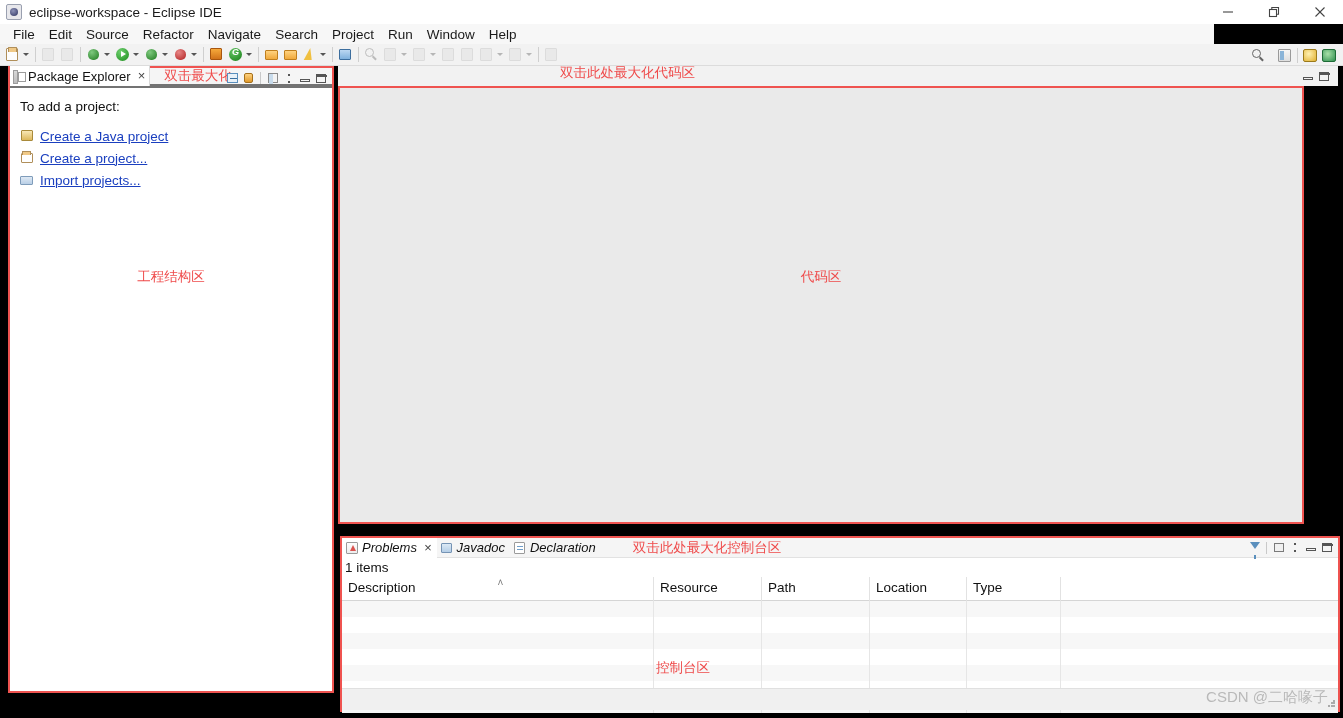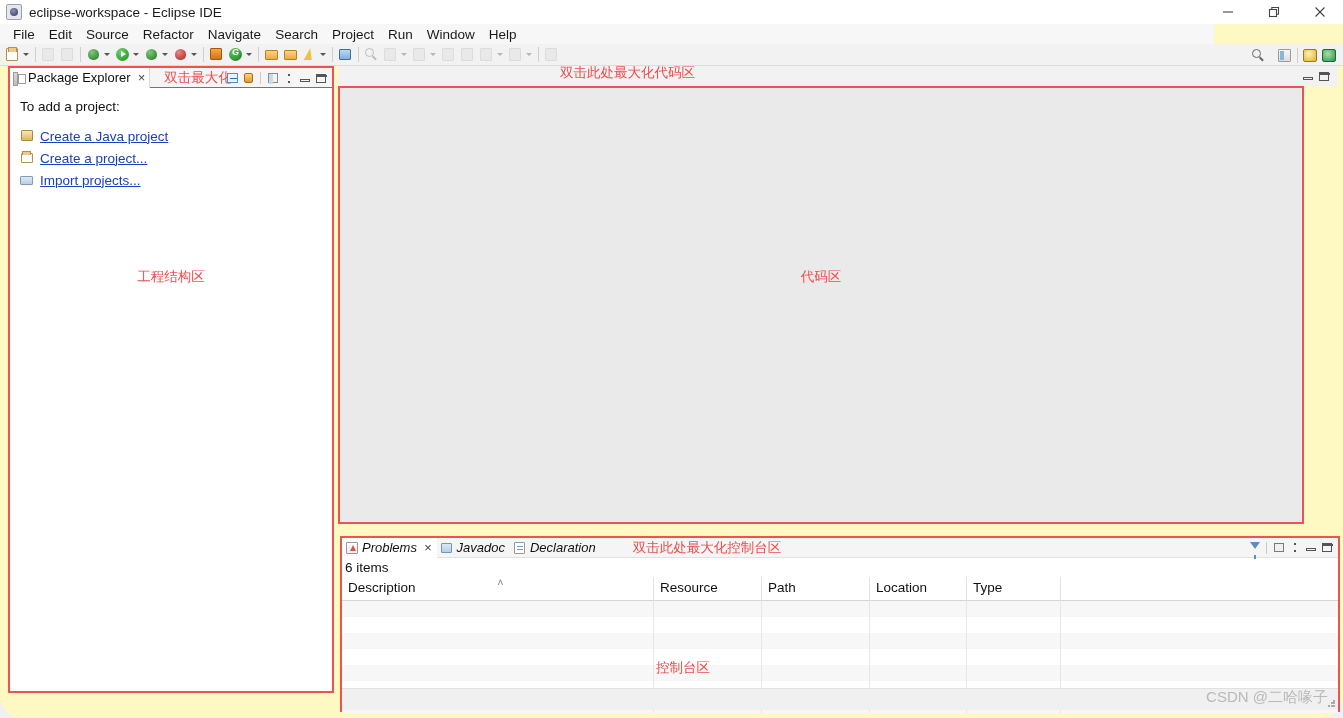--- a/index.html
+++ b/index.html
@@ -4,21 +4,21 @@
 <style>
   * { box-sizing: border-box; margin: 0; padding: 0; }
   html, body {
     width: 1343px; height: 718px;
     background: #f0f0f0;
     font-family: "Liberation Sans", sans-serif;
     font-size: 13px;
     color: #000;
     overflow: hidden;
   }
-  .app { position: relative; width: 1343px; height: 718px; background: #fef9c3; border-radius: 22px; }
+  .app { position: relative; width: 1343px; height: 718px; background: #000000; }
 
   
   .titlebar {
     position: absolute; top: 0; left: 0; width: 1343px; height: 24px;
     background: #ffffff;
     display: flex; align-items: center;
   }
   .title-icon {
     width: 16px; height: 16px; margin-left: 6px; margin-right: 7px;
     position: relative; flex: 0 0 auto;
@@ -110,21 +110,21 @@
             background: radial-gradient(circle at 40% 35%, #a8e0a8, #2f8f4f); border: 1px solid #1d6b36; border-radius: 2px; }
   .ic-dim { opacity: .38; }
 
   
   .left-panel {
     position: absolute; left: 8px; top: 66px; width: 326px; height: 627px;
     background: #ffffff; border: 2px solid #ef5350;
   }
   .lp-tabrow {
     position: relative; height: 20px; background: #f5f5f5;
-    border-bottom: 1px solid #737373; display: flex; align-items: center;
+    border-bottom: 4px solid #737373; display: flex; align-items: center;
   }
   .lp-tab {
     display: flex; align-items: center; height: 20px; padding: 0 4px 0 3px;
     background: #ffffff; border-right: 1px solid #d9d9d9;
   }
   .lp-tab-icon { width: 11px; height: 12px; margin-right: 4px; position: relative; flex:0 0 auto;}
   .lp-tab-icon::before { content:""; position:absolute; left:0; top:0; width:3px; height:12px;
       background: linear-gradient(#d8d8d8,#bdbdbd); border:1px solid #9c9c9c; }
   .lp-tab-icon::after { content:""; position:absolute; left:5px; top:2px; width:6px; height:8px;
       background: #fff; border:1px solid #9c9c9c; }
@@ -515,21 +515,21 @@
           </span>
         <span class="ptool">
             <i class="ic-min"></i>
           </span>
         <span class="ptool">
             <i class="ic-max"></i>
           </span>
       </div>
     </div>
 
-    <div class="bp-items">6 items</div>
+    <div class="bp-items">1 items</div>
 
     <div class="bp-table">
       <div class="bp-header">
         <div class="bp-th" style="width:312px">
           <span>Description</span>
           <span class="caret">˄</span>
         </div>
         <div class="bp-th" style="width:108px">Resource</div>
         <div class="bp-th" style="width:108px">Path</div>
         <div class="bp-th" style="width:97px">Location</div>

